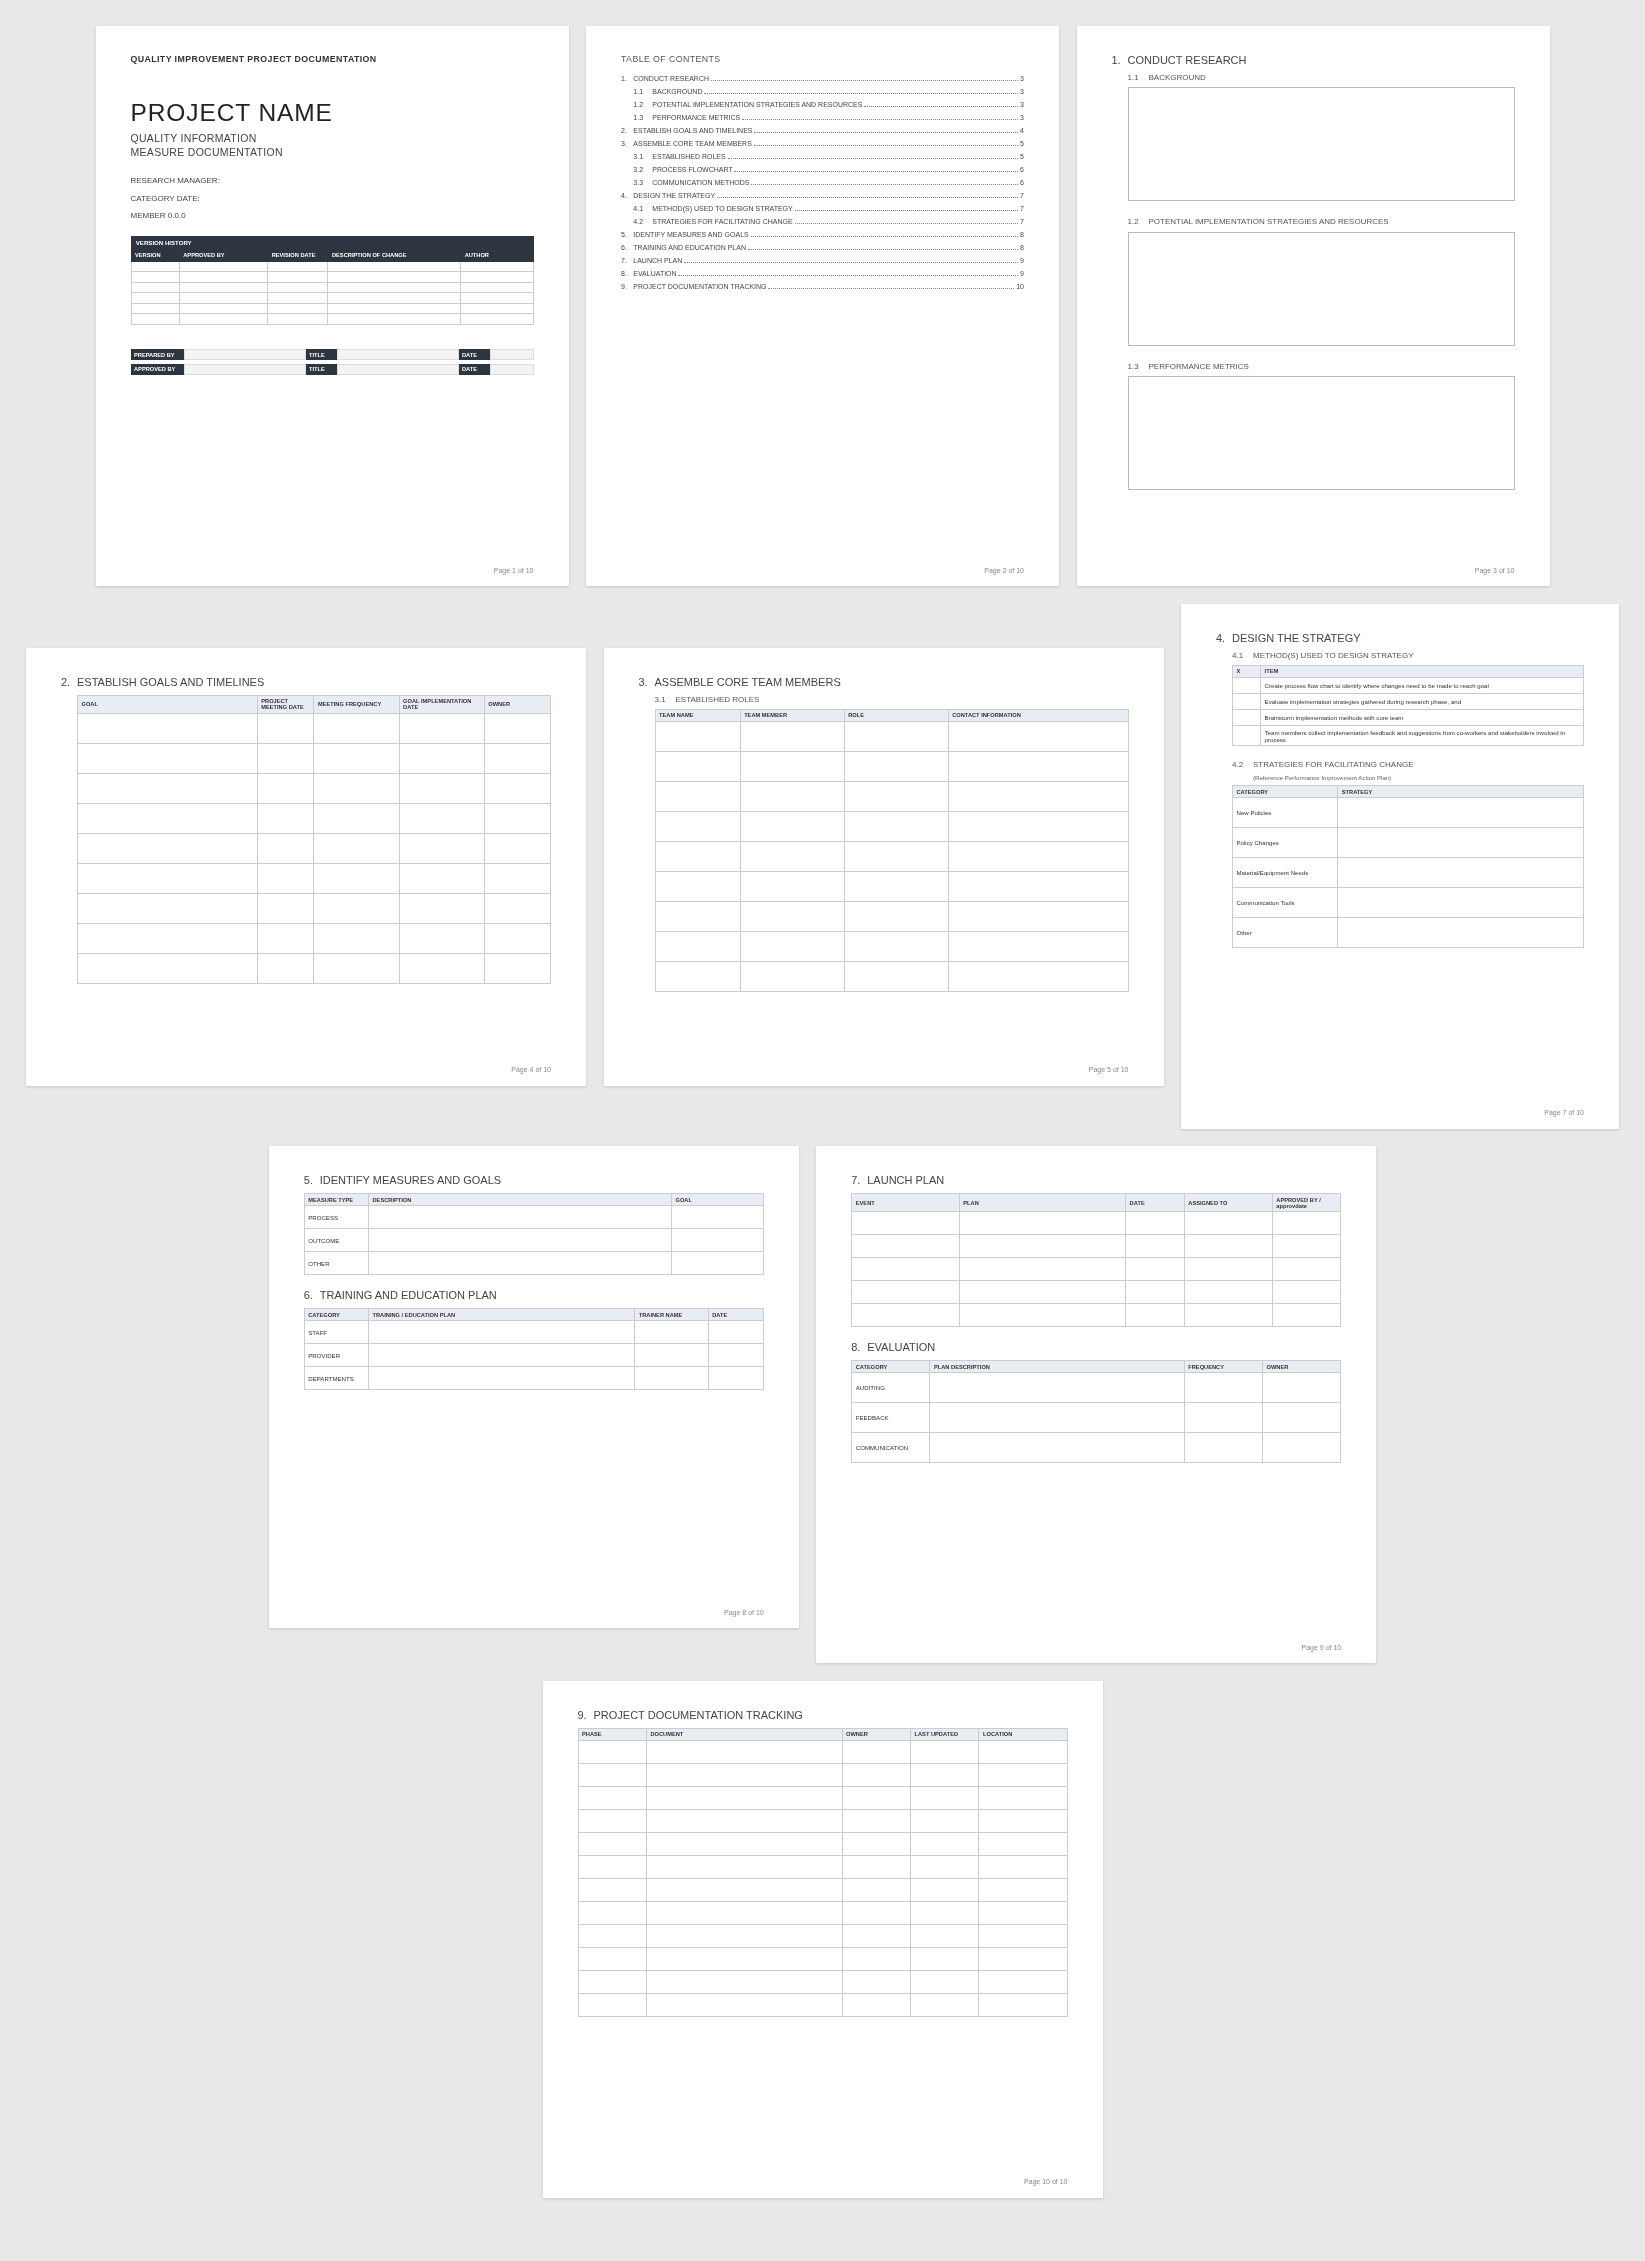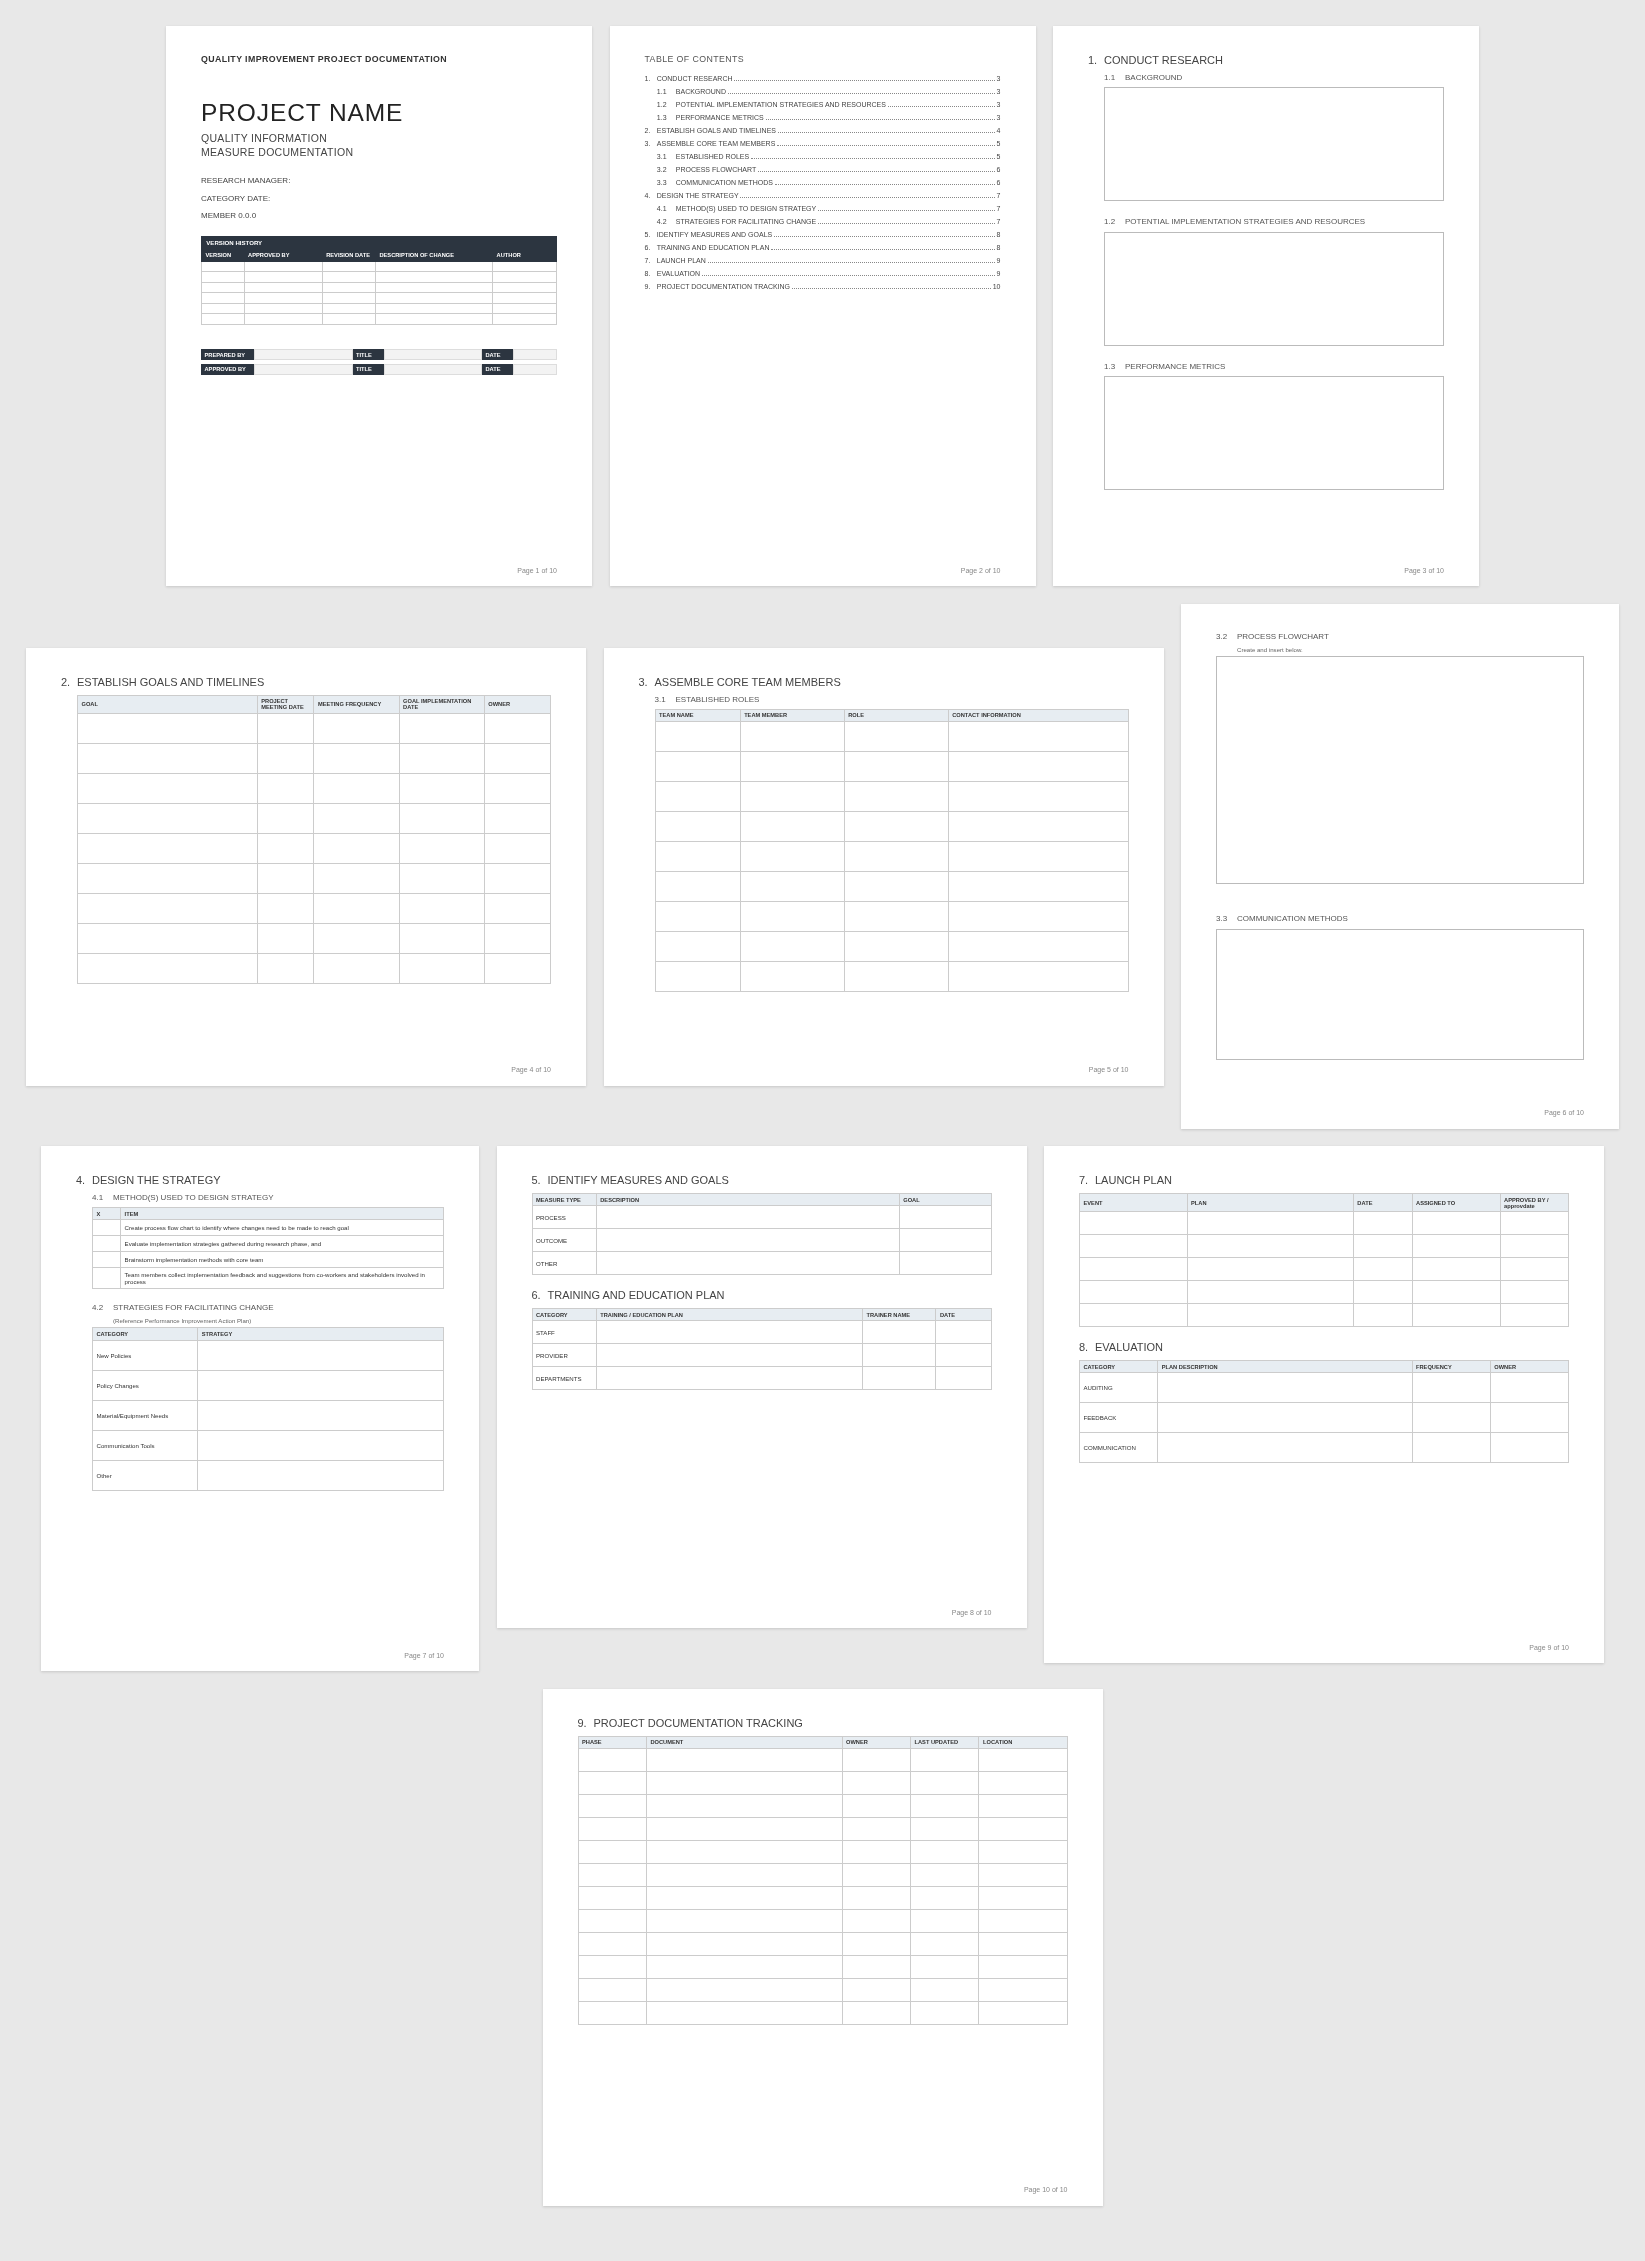--- a/index.html
+++ b/index.html
@@ -1,19 +1,19 @@
 <!DOCTYPE html>
 <html style="font-size:14px"><head>
 <meta charset="utf-8">
 <style>
   * { box-sizing: border-box; margin: 0; padding: 0; }
   body { background: #e8e8e8; font-family: Arial, Helvetica, sans-serif; color: #333; font-size: 8px; padding: 26px 0; }
   .pages-wrap { display: flex; flex-wrap: wrap; justify-content: center; gap: 17.5px; max-width: 1646px; margin: 0 auto; }
   .page { background: #fff; box-shadow: 0 0.9px 2.6px rgba(0,0,0,0.15); position: relative; padding: 28px 35px 37px 35px; }
-  .page.sm { width: 426px; height: 560px; }
+  .page.sm { width: 473px; height: 560px; }
   .page.md { width: 560px; height: 438px; margin-top: 44px; }
   .page.lg1 { width: 438px; height: 525px; }
   .page.lg2 { width: 530px; height: 482px; }
   .page.bot { width: 560px; height: 517px; }
   .page-num { position: absolute; bottom: 12.3px; right: 35px; font-size: 7px; color: #888; }
   .doc-type { font-size: 8.8px; font-weight: bold; letter-spacing: 0.4px; margin-bottom: 35px; }
   .proj-name { font-size: 24.5px; font-weight: 300; letter-spacing: 0.9px; margin-bottom: 3.5px; color: #222; }
   .proj-sub { font-size: 10.5px; font-weight: 400; letter-spacing: 0.3px; color: #444; line-height: 1.4; margin-bottom: 16px; }
   .meta-line { font-size: 8px; margin-bottom: 8.8px; color: #444; }
   .tbl { width: 100%; border-collapse: collapse; font-size: 6.1px; }
@@ -404,29 +404,20 @@
             <td class="tall"></td>
             <td></td>
             <td></td>
             <td></td>
           </tr>
       </tbody>
     </table>
     <div class="page-num">Page 5 of 10</div>
   </div>
 
-  <div class="page lg1">
-    <div class="h2" style="margin-left:0"><span class="num">3.2</span><span>PROCESS FLOWCHART</span></div>
-    <div class="h2-note" style="margin-left:21px">Create and insert below.</div>
-    <div class="box" style="margin-left:0;width:100%;height:228px"></div>
-    <div class="section-gap"></div>
-    <div class="h2" style="margin-left:0"><span class="num">3.3</span><span>COMMUNICATION METHODS</span></div>
-    <div class="box" style="margin-left:0;width:100%;height:131px"></div>
-    <div class="page-num">Page 6 of 10</div>
-  </div>
 
   <div class="page lg1">
     <div class="h1"><span class="num">4.</span><span>DESIGN THE STRATEGY</span></div>
     <div class="h2"><span class="num">4.1</span><span>METHOD(S) USED TO DESIGN STRATEGY</span></div>
     <table class="tbl" style="margin-left:16px;width:calc(100% - 16px)">
       <thead>
           <tr>
             <th style="width:8%">X</th>
             <th>ITEM</th>
           </tr>

